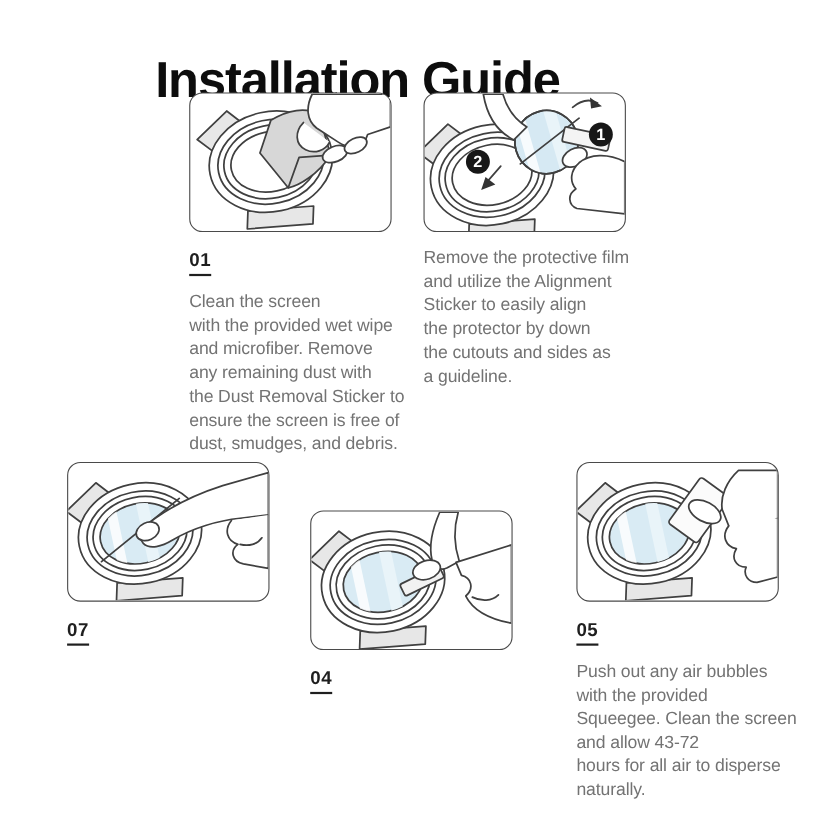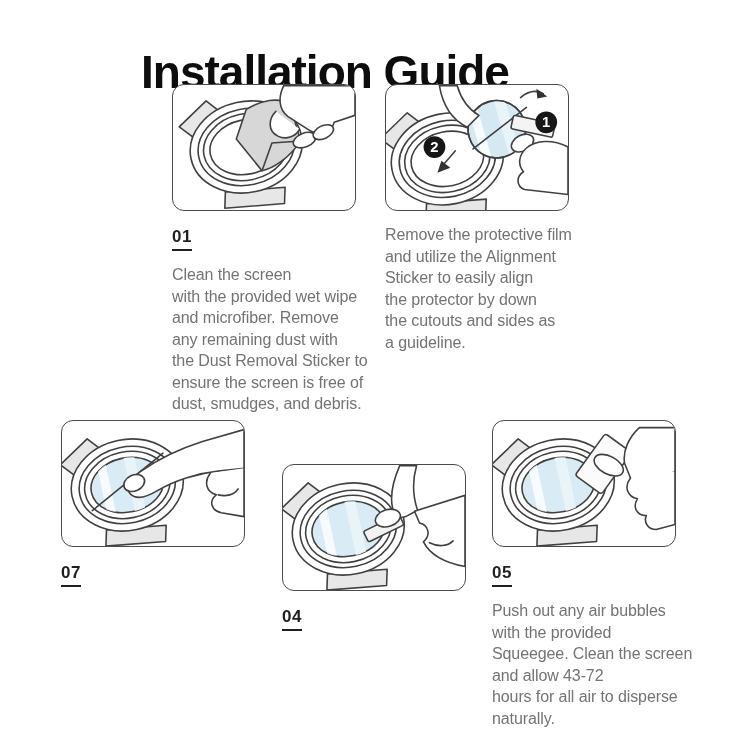--- a/index.html
+++ b/index.html
@@ -9,21 +9,21 @@
   }
   .title{
     position:absolute;top:14px;left:0;width:650px;text-align:center;
     font-size:46px;font-weight:700;color:#0d0d0d;letter-spacing:-1px;
   }
   .step{position:absolute;width:222px;}
   #step-01{left:172px;top:84px;}
   #step-02{left:385px;top:84px;}
   #step-03{left:61px;top:420px;}
   #step-04{left:282px;top:420px;margin-top:44px;}
-  #step-05{left:492px;top:420px;}
+  #step-05{left:524px;top:420px;}
   .illus-box{
     width:184px;height:127px;border:1.6px solid #4a4a4a;border-radius:12px;
     box-sizing:border-box;background:#ffffff;position:relative;overflow:hidden;
   }
   .illus-box svg{position:absolute;left:0;top:0;width:100%;height:100%;}
   .step-num{margin-top:16px;font-size:17px;font-weight:700;color:#1f1f1f;}
   .step-num span{display:inline-block;padding-bottom:2px;border-bottom:2.5px solid #1f1f1f;letter-spacing:.5px;}
   .step-text{
     margin:13px 0 0;font-size:16px;line-height:21.5px;color:#737373;
     white-space:pre-line;letter-spacing:-.1px;

